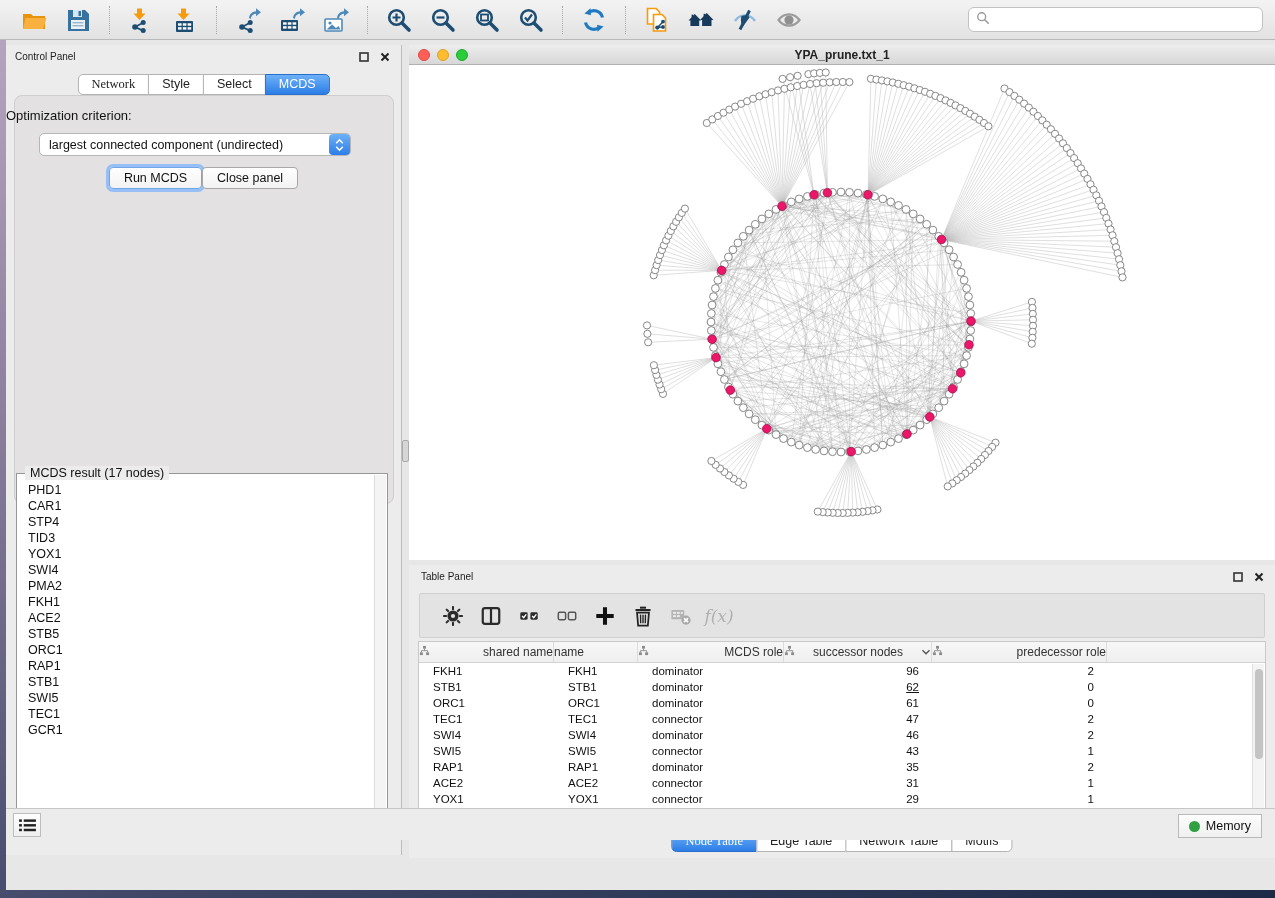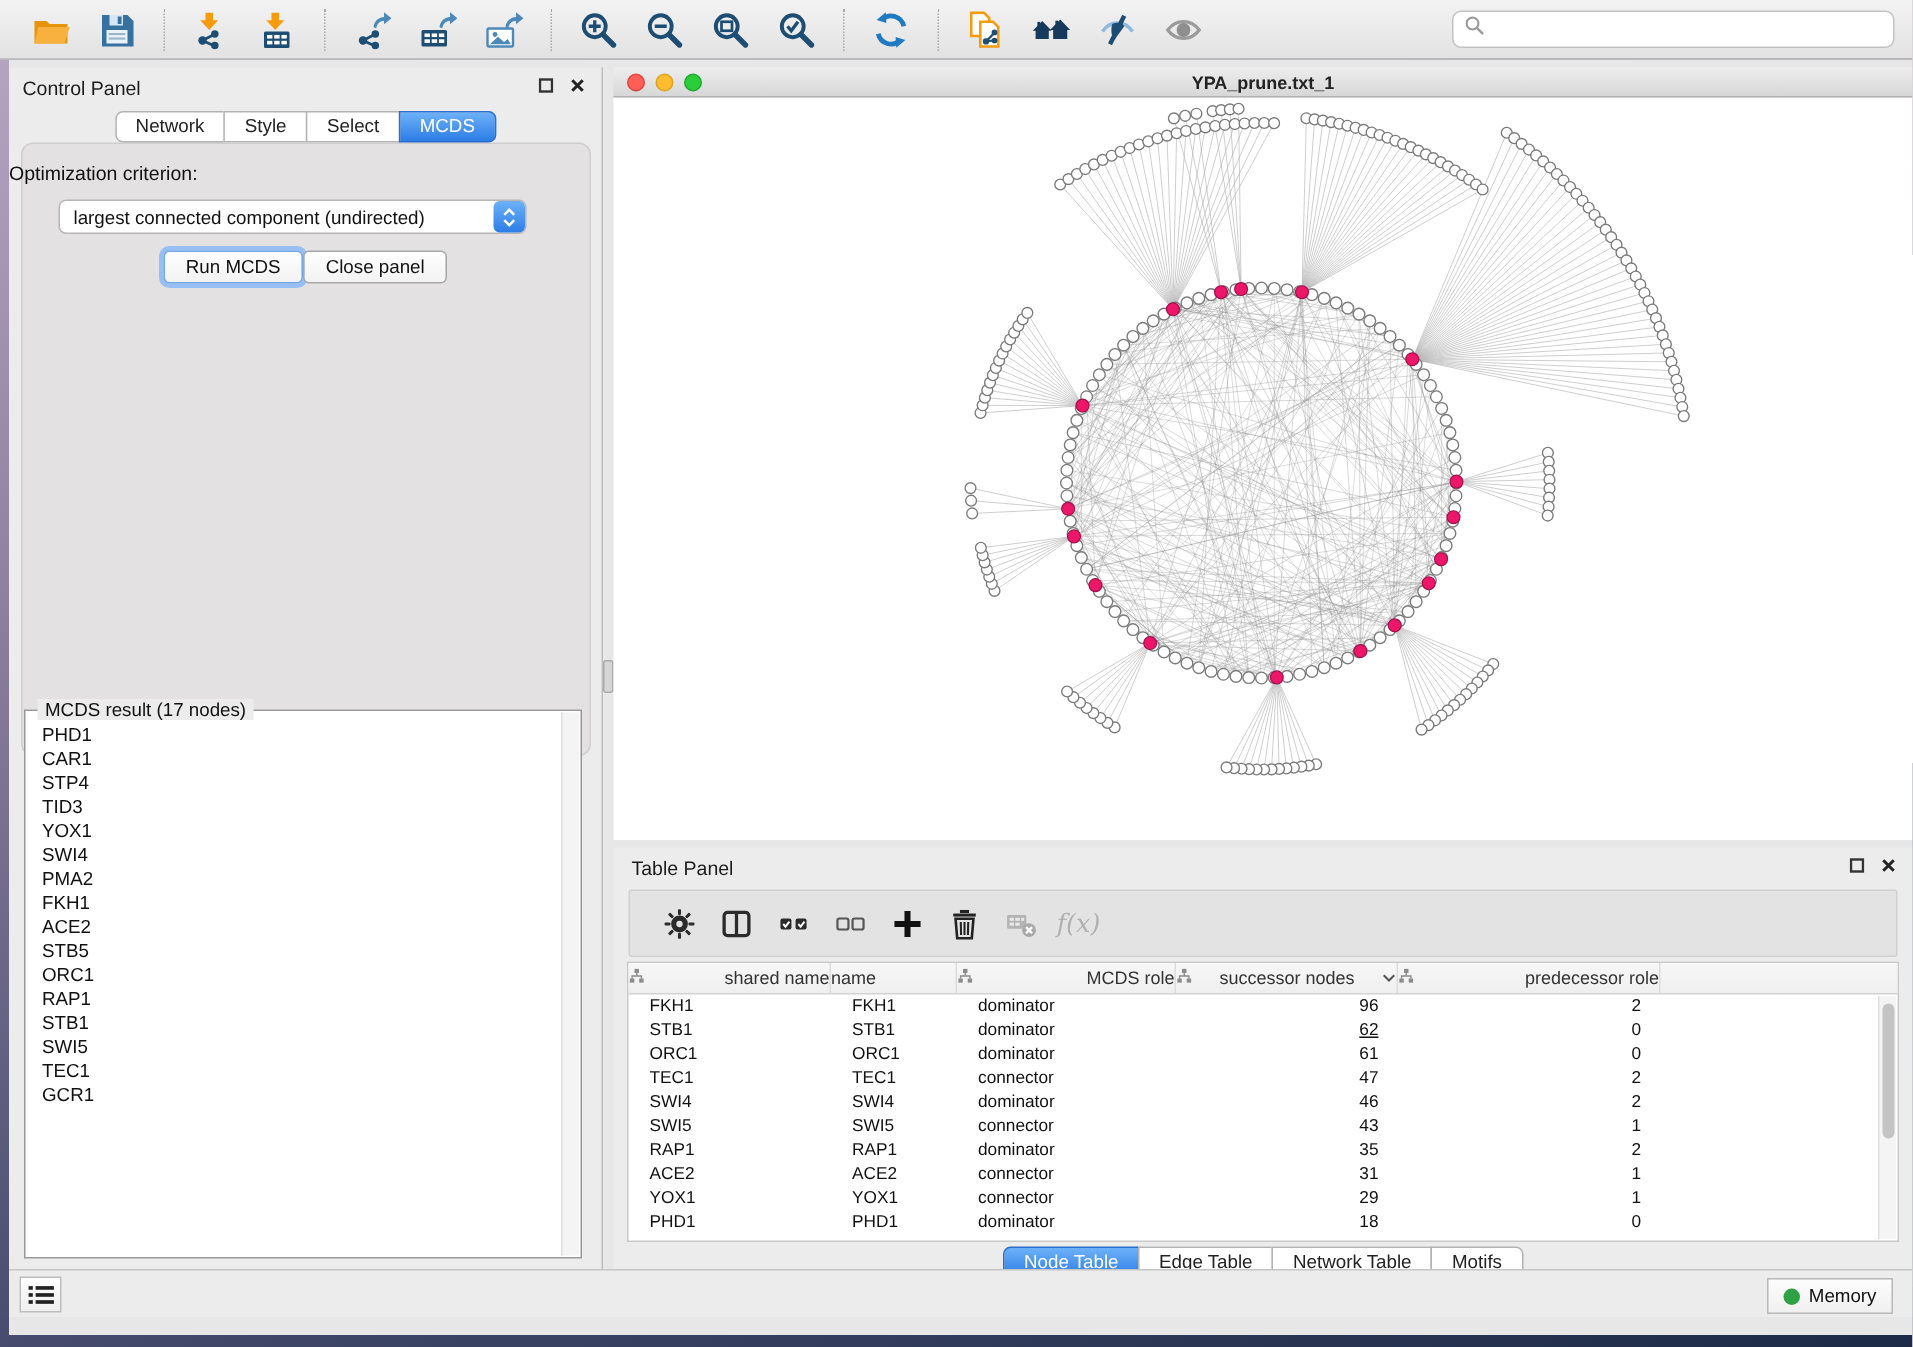--- a/index.html
+++ b/index.html
@@ -18,28 +18,28 @@
   .tb-sep { width:0; height:28px; border-left:1px dotted #a8a8a8; margin:0 9px; }
   .search-box { margin-left:auto; width:295px; height:25px; background:#fff; border:1px solid #c2c2c2;
                 border-radius:6px; display:flex; align-items:center; padding:0 7px; gap:5px; }
   .search-box input { border:none; outline:none; flex:1; font-size:12px; background:transparent;
                       font-family:"Liberation Sans",sans-serif; }
 
   
   .control-panel { position:absolute; left:6px; top:45px; width:396px; height:810px;
                    background:#ececec; border-right:1px solid #bdbdbd; }
   .panel-head { position:relative; height:26px; }
-  .panel-title { position:absolute; left:9px; top:6px; font-size:13px; color:#1c1c1c; }
+  .panel-title { position:absolute; left:9px; top:6px; font-size:10px; color:#1c1c1c; }
   .win-btns { position:absolute; right:10px; top:7px; display:flex; gap:10px; align-items:center; }
   .win-btn { width:11px; height:11px; display:inline-flex; cursor:pointer; }
 
   .seg-tabs { position:absolute; left:50%; transform:translateX(-50%); top:29px; display:flex; z-index:3; }
   .seg-tab { background:#fff; border:1px solid #b3b3b3; padding:0 13px; font-size:12.5px; color:#222;
              height:21px; line-height:19px; margin-left:-1px; cursor:pointer; white-space:nowrap; }
-  .seg-tab:first-child { border-radius:5px 0 0 5px; margin-left:0; }
+  .seg-tab:first-child { border-radius:5px 0 0 5px; margin-left:0;font-family:Liberation Serif, serif; }
   .seg-tab:last-child { border-radius:0 5px 5px 0; }
   .seg-tab.active { background:linear-gradient(#6db1f8,#2c7de6); color:#fff; border-color:#2a6fce; }
 
   .cp-content { position:absolute; left:8px; top:50px; width:380px; height:409px;
                 background:#e3e1e1; border:1px solid #cfcdcd; border-radius:8px; }
   .crit-label { position:absolute; left:0; top:63px; width:100%; text-align:left; font-size:13px; color:#111; }
   .dropdown { position:absolute; left:33px; top:88px; width:312px; height:23px; background:#fff;
               border:1px solid #b6b6b6; border-radius:5px; display:flex; align-items:center;
               padding-left:9px; font-size:12.5px; color:#111; cursor:pointer; }
   .stepper { margin-left:auto; width:21px; height:21px; border-radius:4px;
@@ -91,21 +91,21 @@
   .tr { display:flex; height:16px; }
   .td { font-size:11.5px; color:#111; height:16px; line-height:16px; overflow:hidden; white-space:nowrap; }
   .td.left { padding-left:14px; text-align:left; }
   .td.right { padding-right:13px; text-align:right; }
   .tbl-scroll { position:absolute; right:1px; top:22px; bottom:1px; width:12px; background:#f4f4f4;
                 border-left:1px solid #e0e0e0; }
   .tbl-thumb { position:absolute; left:1.5px; top:5px; width:8px; height:90px; background:#c4c4c4; border-radius:4px; }
   .tp-tabs { position:absolute; left:50%; transform:translateX(-50%); top:266px; display:flex; }
 
   
-  .status-bar { position:absolute; left:6px; top:846px; width:1269px; height:32px; background:#ececec;
+  .status-bar { position:absolute; left:6px; top:808px; width:1269px; height:32px; background:#ececec;
                 border-top:1px solid #c6c6c6; }
   .list-btn { position:absolute; left:7px; top:4px; width:28px; height:24px; background:linear-gradient(#fdfdfd,#efefef);
               border:1px solid #bdbdbd; display:flex; align-items:center; justify-content:center; cursor:pointer; }
   .mem-btn { position:absolute; right:13px; top:5px; height:24px; display:flex; align-items:center; gap:6px;
              background:linear-gradient(#fdfdfd,#f0f0f0); border:1px solid #b9b9b9; font-size:12.5px;
              color:#111; padding:0 10px; cursor:pointer; }
   .mem-dot { width:11px; height:11px; border-radius:50%; background:#2fa043; }
 </style>
 </head>
 <body>

